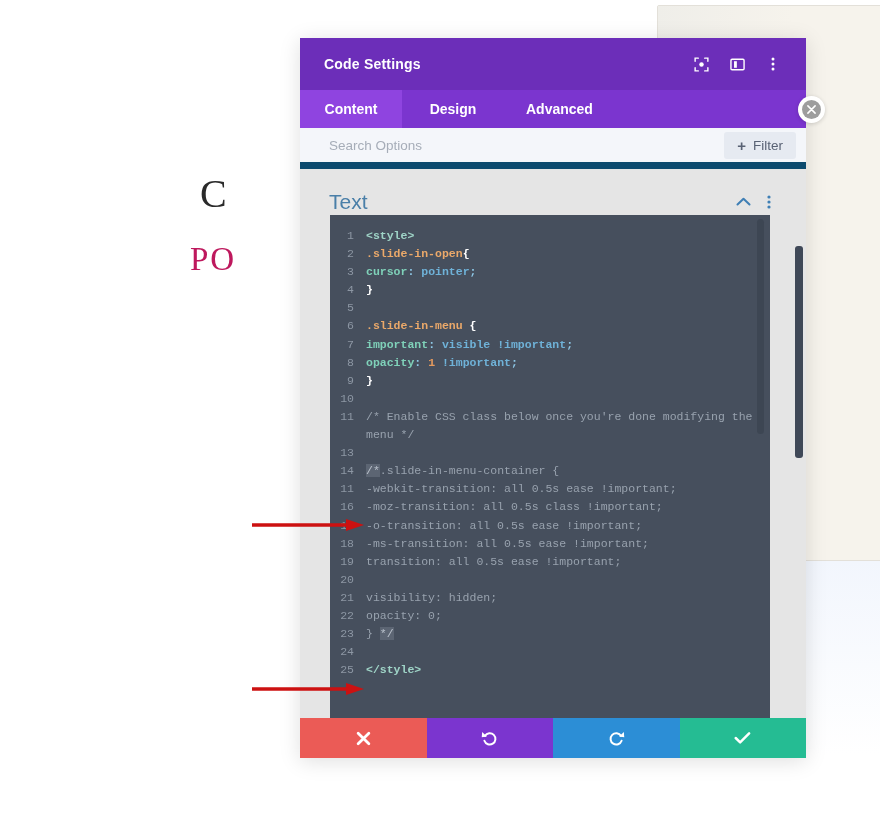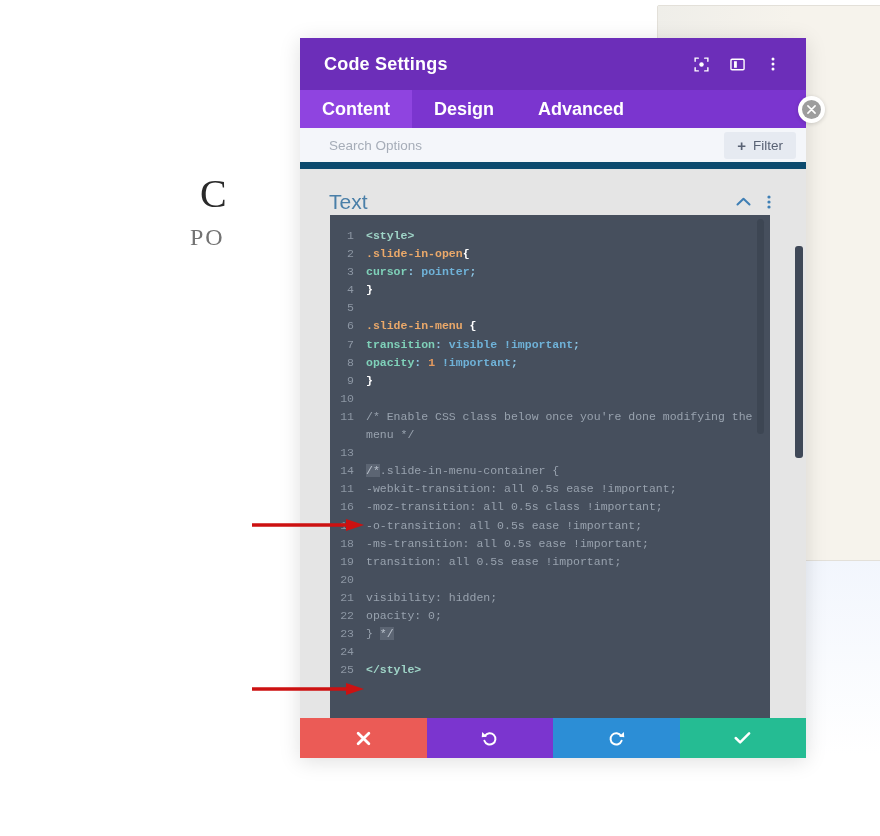--- a/index.html
+++ b/index.html
@@ -35,24 +35,24 @@
     top: 170px;
     font-family: "Liberation Serif", serif;
     font-size: 40px;
     color: #2a2a2a;
     white-space: nowrap;
     letter-spacing: 1px;
   }
   #bg-subhead {
     position: absolute;
     left: 190px;
-    top: 224px;
+    top: 241px;
     font-family: "Liberation Serif", serif;
-    font-size: 24px;
-    color: #737373;
+    font-size: 33px;
+    color: #be185d;
     white-space: nowrap;
     letter-spacing: 2px;
   }
   #bg-close-btn {
     position: absolute;
     left: 798px;
     top: 96px;
     width: 27px;
     height: 27px;
     border-radius: 50%;
@@ -102,21 +102,21 @@
   
   #modal-header {
     background: #6c2eb9;
     height: 52px;
     display: flex;
     align-items: center;
     padding: 0 18px 0 24px;
   }
   #modal-title {
     color: #ffffff;
-    font-size: 18px;
+    font-size: 14px;
     font-weight: bold;
     flex: 1;
     letter-spacing: 0.2px;
   }
   .hdr-icon {
     width: 30px; height: 30px;
     display: flex; align-items: center; justify-content: center;
     margin-left: 6px;
     cursor: pointer;
   }
@@ -128,21 +128,21 @@
     height: 38px;
     display: flex;
     align-items: stretch;
   }
   .tab {
     display: flex;
     align-items: center;
     justify-content: center;
     padding: 0 22px;
     color: #ffffff;
-    font-size: 18px;
+    font-size: 14px;
     font-weight: bold;
     cursor: pointer;
     min-width: 102px;
   }
   .tab.active { background: #8f44e0; }
 
   
   #search-row {
     background: #f4f6fa;
     height: 41px;
@@ -417,21 +417,21 @@
           <div class="cline">
             <span class="lno">5</span>
             <span class="ctext">&nbsp;</span>
           </div>
           <div class="cline">
             <span class="lno">6</span>
             <span class="ctext"><span class="tok-sel">.slide-in-menu </span><span class="tok-brace">{</span></span>
           </div>
           <div class="cline">
             <span class="lno">7</span>
-            <span class="ctext"><span class="tok-prop">transition</span><span class="tok-punc">: </span><span class="tok-val">visible !important</span><span class="tok-punc">;</span></span>
+            <span class="ctext"><span class="tok-prop">important</span><span class="tok-punc">: </span><span class="tok-val">visible !important</span><span class="tok-punc">;</span></span>
           </div>
           <div class="cline">
             <span class="lno">8</span>
             <span class="ctext"><span class="tok-prop">opacity</span><span class="tok-punc">: </span><span class="tok-num">1</span><span class="tok-val"> !important</span><span class="tok-punc">;</span></span>
           </div>
           <div class="cline">
             <span class="lno">9</span>
             <span class="ctext"><span class="tok-brace">}</span></span>
           </div>
           <div class="cline">

